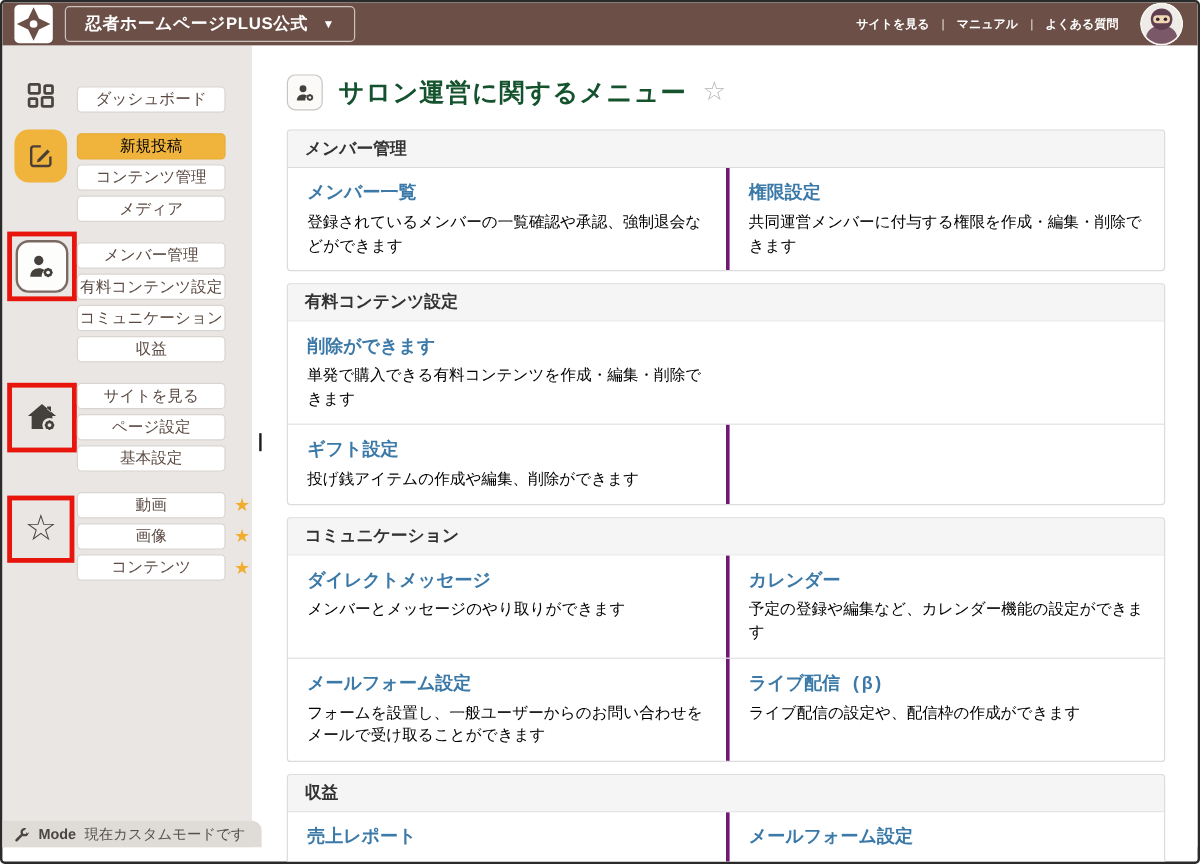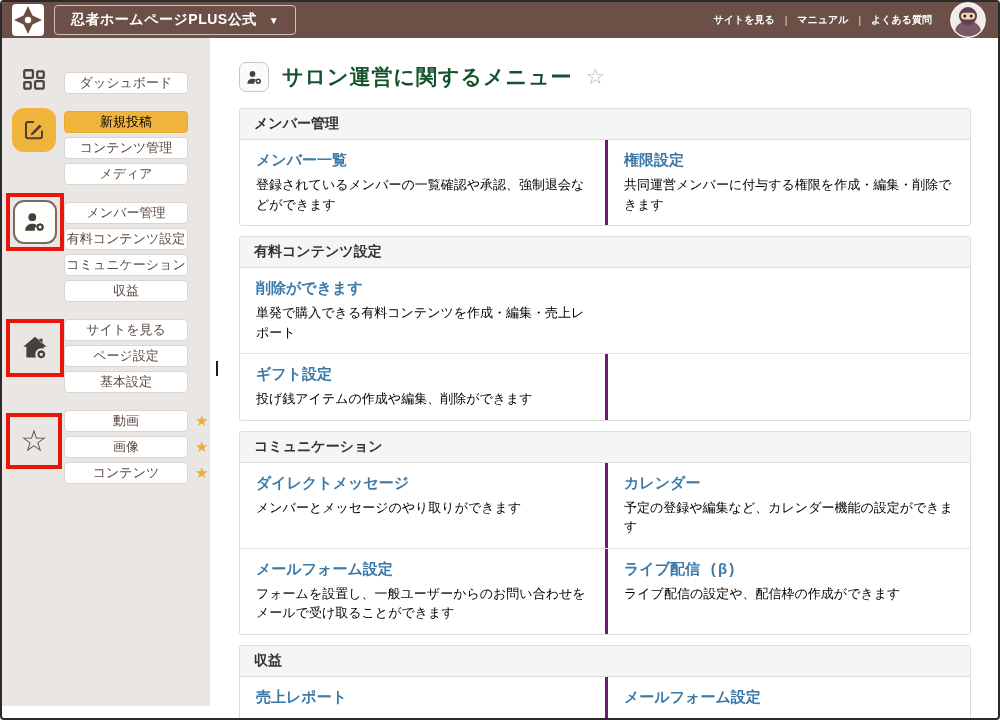--- a/index.html
+++ b/index.html
@@ -276,21 +276,21 @@
             <div class="cell-desc">共同運営メンバーに付与する権限を作成・編集・削除できます</div>
           </div>
         </div>
       </section>
 
       <section class="card">
         <div class="card-header">有料コンテンツ設定</div>
         <div class="card-row">
           <div class="cell">
             <a class="cell-link">削除ができます</a>
-            <div class="cell-desc">単発で購入できる有料コンテンツを作成・編集・売上レポート</div>
+            <div class="cell-desc">単発で購入できる有料コンテンツを作成・編集・削除できます</div>
           </div>
         </div>
         <div class="card-row">
           <div class="cell">
             <a class="cell-link">ギフト設定</a>
             <div class="cell-desc">投げ銭アイテムの作成や編集、削除ができます</div>
           </div>
           <div class="cell"></div>
         </div>
       </section>
@@ -330,15 +330,24 @@
             <a class="cell-link">メールフォーム設定</a>
             
           </div>
         </div>
       </section>
 
     </main>
 
     <div class="cursor-artifact"></div>
 
+    <div class="footer-bar">
+      <svg width="13" height="13" viewBox="0 0 16 16">
+        <path d="M2.2 13.8 L7.4 8.6" stroke="#4a4540" stroke-width="2.6" stroke-linecap="round" fill="none"></path>
+        <circle cx="10.5" cy="5.5" r="3.1" fill="none" stroke="#4a4540" stroke-width="2.4"></circle>
+        <rect x="11.2" y="1.2" width="4.6" height="4.6" fill="#dfdcd8" transform="rotate(45 13.5 3.5)"></rect>
+      </svg>
+      <b>Mode</b>
+      <span>現在カスタムモードです</span>
+    </div>
 
   </div>
 </div>
 
 </body></html>

